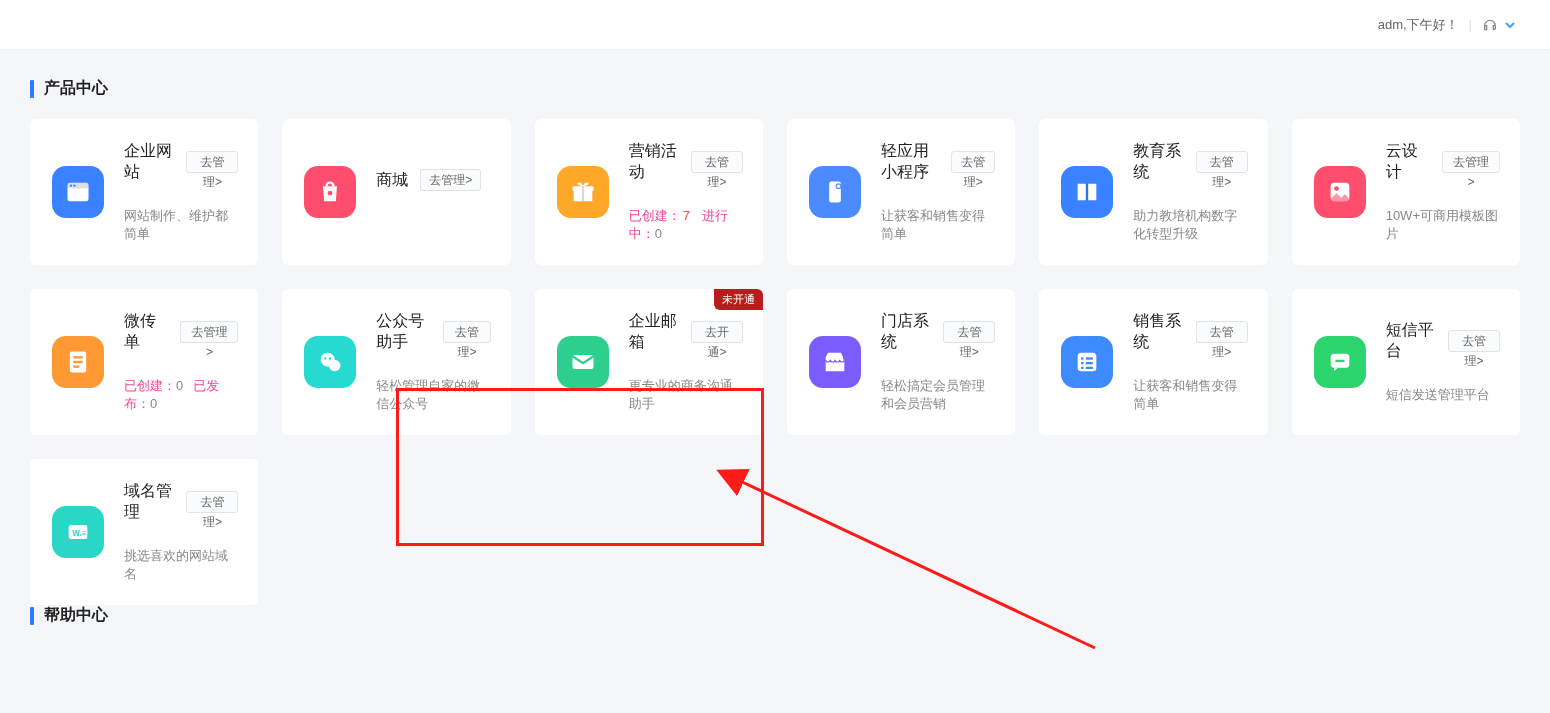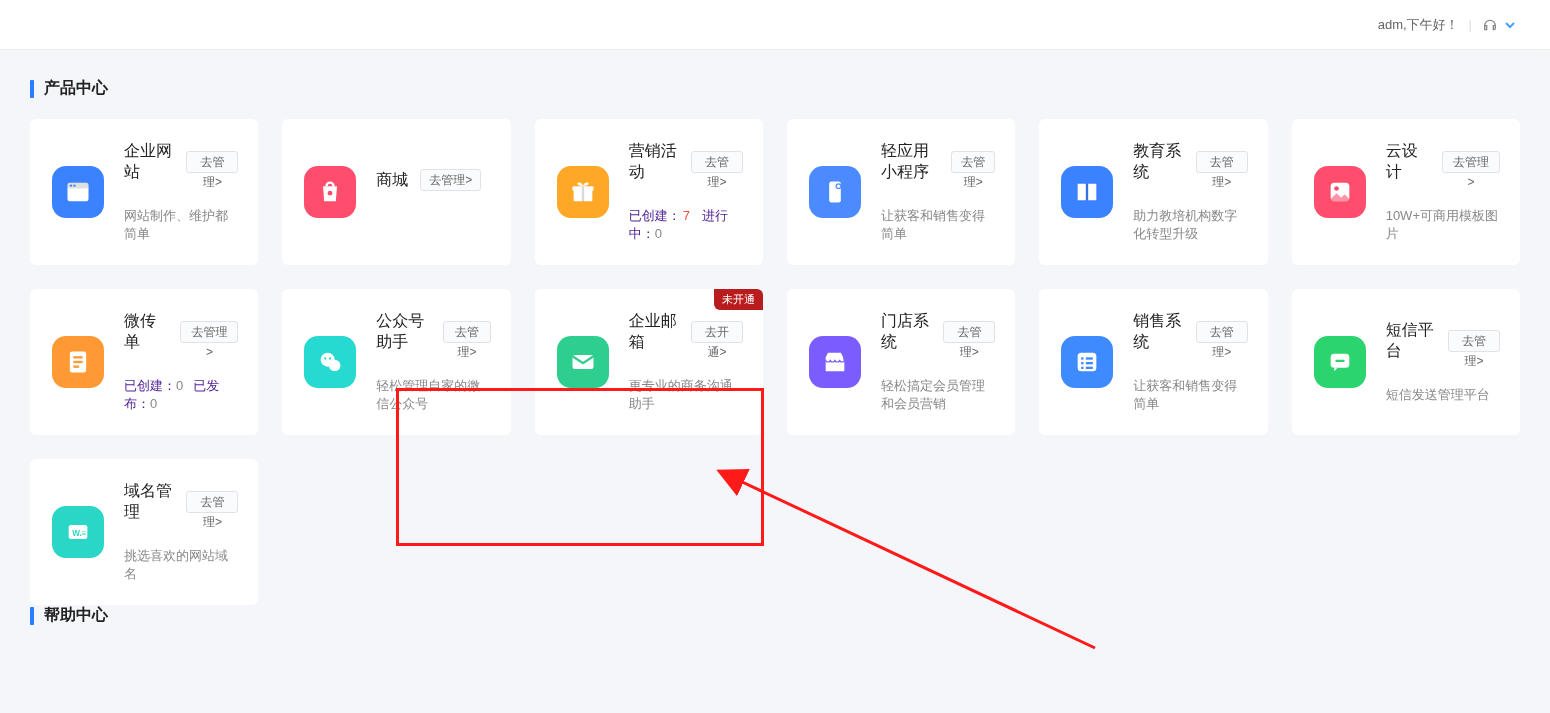--- a/index.html
+++ b/index.html
@@ -92,21 +92,21 @@
       color: #666;
       font-size: 12px;
       height: 22px;
       line-height: 20px;
       padding: 0 8px;
       border-radius: 3px;
       cursor: pointer;
     }
     .card-desc { font-size: 13px; color: #888; margin-top: 24px; }
     .card-desc .num { color: #ff4d3d; margin: 0 2px; }
-    .card-desc .stat-label { color: #4c1d95; }
+    .card-desc .stat-label { color: #ec4899; }
     .card-desc .stat-seg { margin-right: 10px; }
     .highlight {
       position: absolute;
       border: 3px solid #ff1a1a;
       pointer-events: none;
     }
     .arrow-layer {
       position: absolute;
       top: 0; left: 0;
       pointer-events: none;

